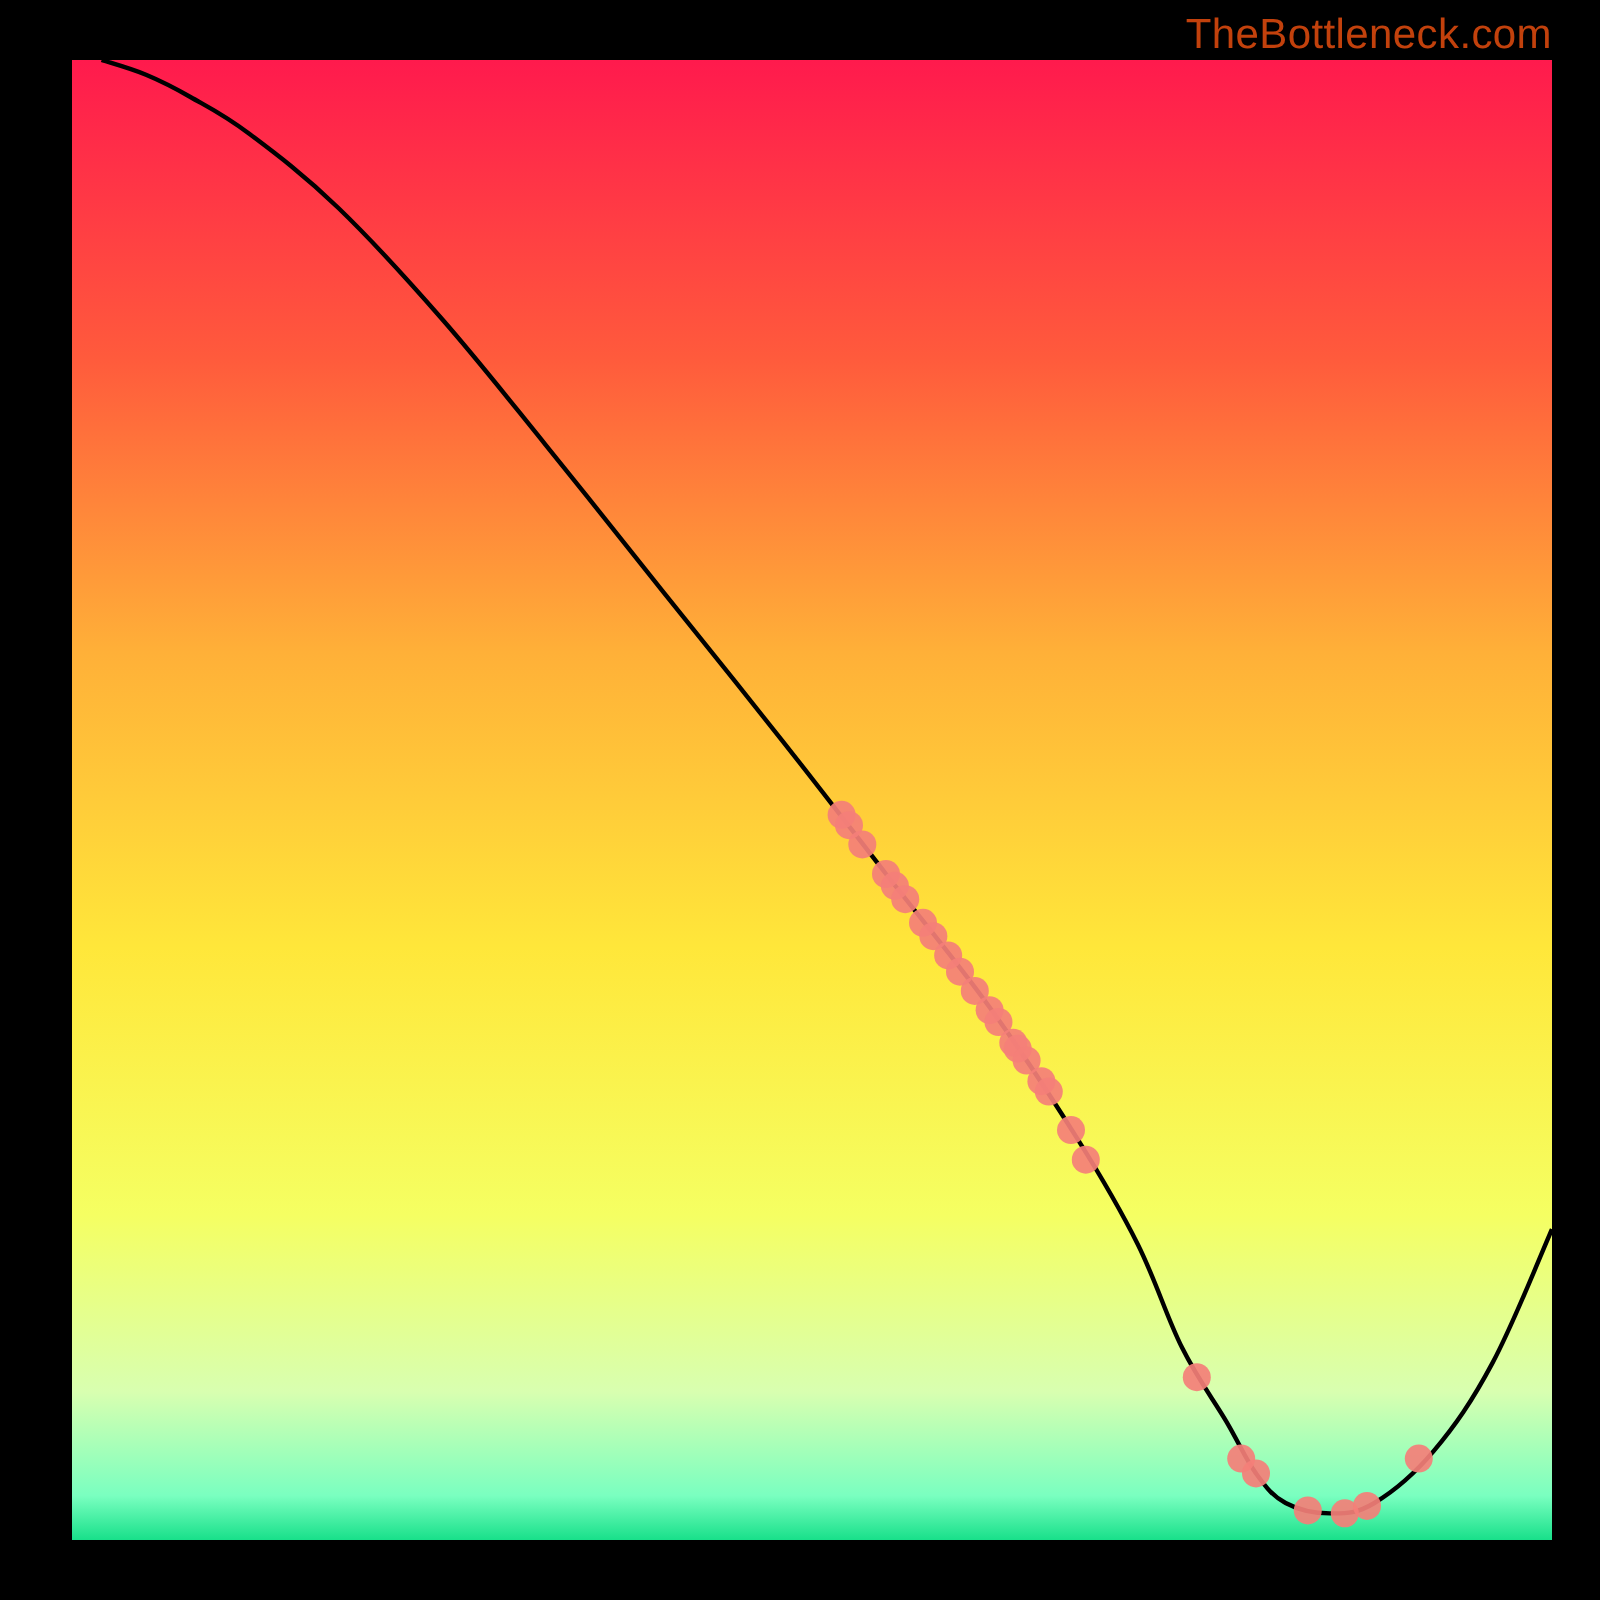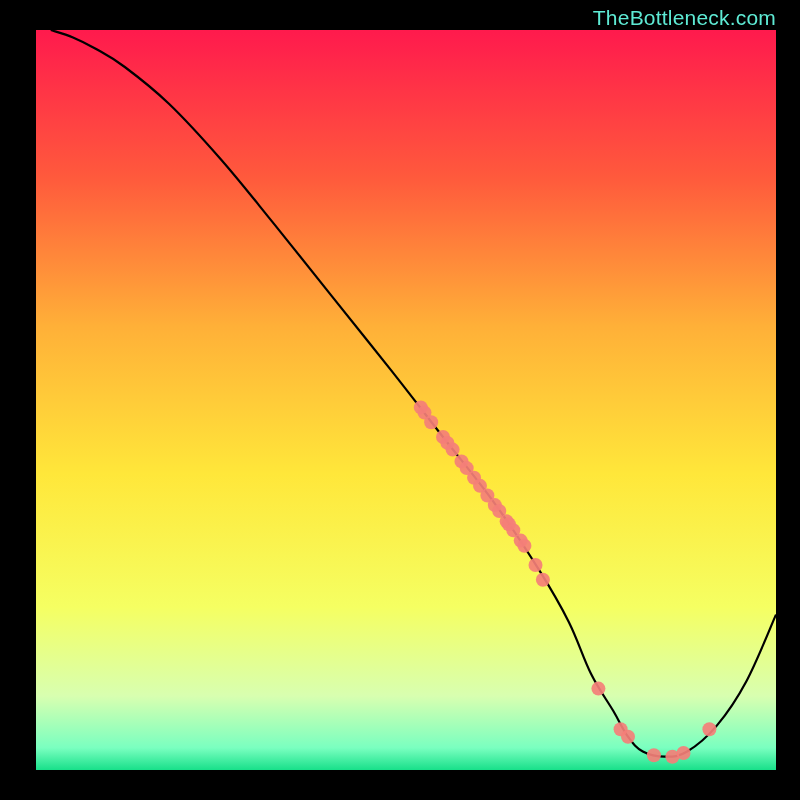--- a/index.html
+++ b/index.html
@@ -21,21 +21,21 @@
     position: absolute;
     left: 36px;
     top: 30px;
     width: 740px;
     height: 740px;
   }
   .watermark {
     position: absolute;
     top: 6px;
     right: 24px;
-    color: #5eead4;
+    color: #c2410c;
     font-size: 21px;
     font-weight: 500;
     letter-spacing: 0.2px;
   }
   svg {
     display: block;
   }
 </style>
 </head>
 <body>

